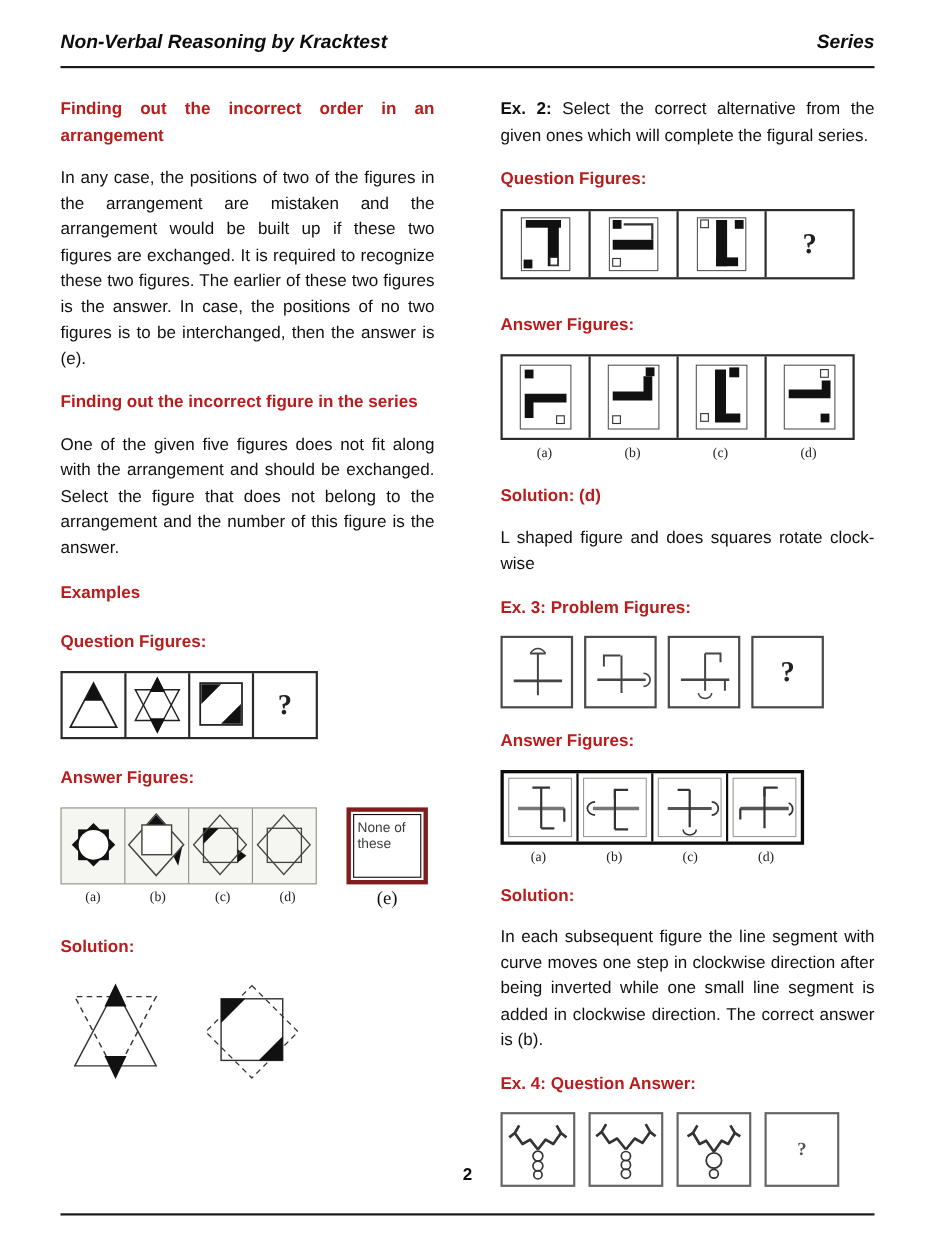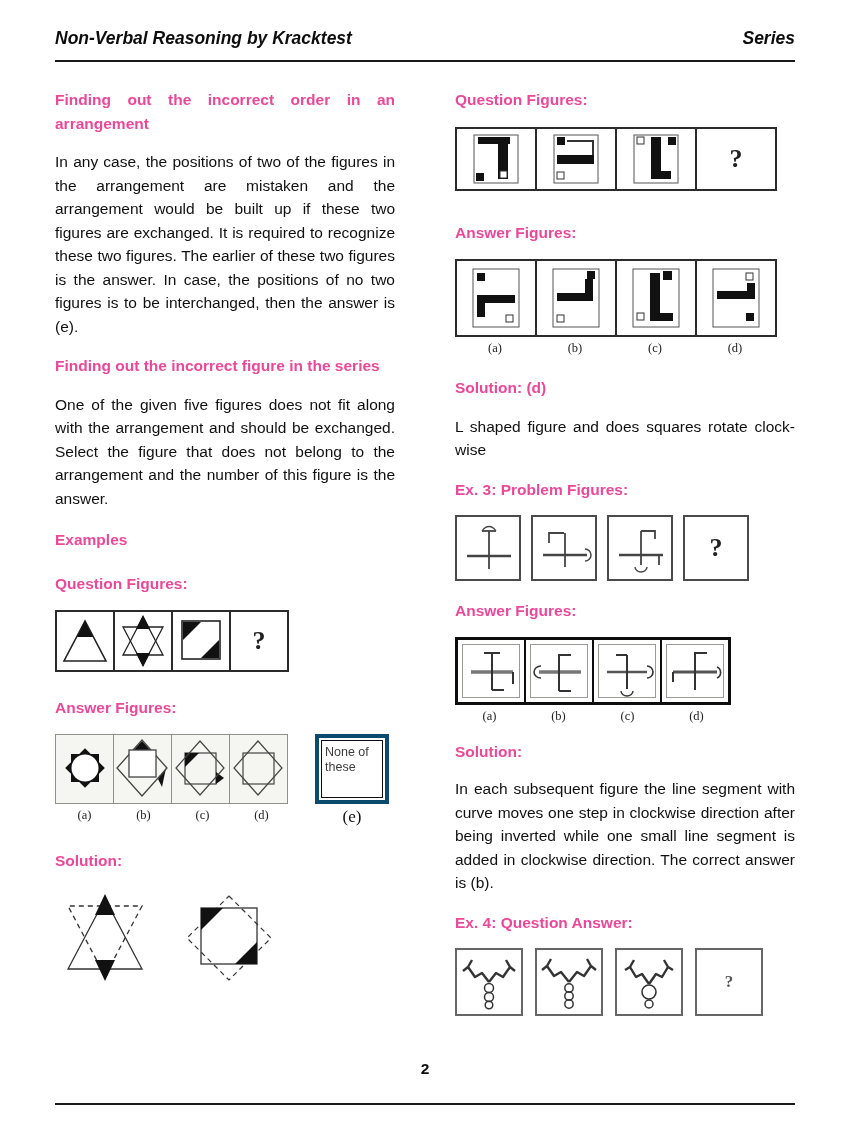--- a/index.html
+++ b/index.html
@@ -4,21 +4,21 @@
 <style>
   html,body{margin:0;padding:0;background:#fff;}
   body{width:851px;height:1134px;font-family:"Liberation Sans",sans-serif;color:#111;overflow:hidden;}
   .page{position:relative;width:851px;height:1134px;background:#fff;}
   .header{position:absolute;left:55px;width:740px;top:28px;display:flex;justify-content:space-between;align-items:baseline;font-style:italic;font-weight:bold;font-size:17.5px;color:#0d0d0d;gap:40px;}
   .header-rule{position:absolute;left:55px;width:740px;top:60px;border-top:2px solid #1a1a1a;}
   .footer-rule{position:absolute;left:55px;width:740px;top:1103px;border-top:2px solid #1a1a1a;}
   .columns{position:absolute;top:88px;left:55px;width:740px;display:flex;gap:60px;}
   .col{width:340px;}
   .body{font-size:15.5px;line-height:23.5px;text-align:justify;margin:0 0 16px 0;color:#101010;}
-  h3{font-size:15.5px;line-height:23.5px;font-weight:bold;text-align:justify;margin:0 0 15px 0;color:#ec4899;}
+  h3{font-size:15.5px;line-height:23.5px;font-weight:bold;text-align:justify;margin:0 0 15px 0;color:#b91c1c;}
   .sub{margin:16px 0 14px 0;}
   .underline{display:inline-block;margin-bottom:20px;}
   .bld{font-weight:bold;}
   
   .strip{display:flex;width:fit-content;border:2px solid #2b2b2b;background:#fff;}
   .strip .cell{display:flex;align-items:center;justify-content:center;border-right:2px solid #2b2b2b;}
   .strip .cell:last-child{border-right:none;}
   .q1cell{width:56px;height:58px;}
   .q2cell{width:78px;height:60px;}
   .a2cell{width:78px;height:74px;}
@@ -29,21 +29,21 @@
   
   .ans1wrap{display:flex;gap:24px;align-items:flex-start;margin-bottom:22px;}
   .ans1{display:flex;width:fit-content;border:1.5px solid #90908a;background:#f5f5f1;}
   .ans1 .cell{width:57px;height:68px;display:flex;align-items:center;justify-content:center;border-right:1.5px solid #90908a;}
   .ans1 .cell:last-child{border-right:none;}
   .labelrow{display:flex;margin-top:4px;}
   .labelrow span{display:block;text-align:center;font-family:"Liberation Serif",serif;font-size:12.5px;color:#222;}
   .lw59 span{width:59px;}
   .lw80 span{width:80px;}
   .lw69 span{width:69px;}
-  .nonebox{width:74px;height:70px;border:4px solid #0c4a6e;box-sizing:border-box;padding:2px;background:#fff;}
+  .nonebox{width:74px;height:70px;border:4px solid #7f1d1d;box-sizing:border-box;padding:2px;background:#fff;}
   .nonebox .inner{width:100%;height:100%;border:1.5px solid #0d0d0d;box-sizing:border-box;padding:4px 3px;font-size:12.5px;line-height:15px;color:#3d3d3d;}
   .label-e{text-align:center;font-family:"Liberation Serif",serif;font-size:17px;color:#111;margin-top:3px;}
   .solfigs{display:flex;gap:30px;align-items:flex-start;margin-top:6px;}
   
   .boxrow{display:flex;gap:10px;width:fit-content;}
   .pbox{width:62px;height:62px;border:2px solid #4a4a4a;display:flex;align-items:center;justify-content:center;background:#fff;}
   .ans3{display:flex;width:fit-content;border:3px solid #0d0d0d;background:#fff;}
   .ans3 .cell{width:66px;height:62px;border-right:2px solid #0d0d0d;display:flex;align-items:center;justify-content:center;}
   .ans3 .cell:last-child{border-right:none;}
   .ans3 .inbox{width:56px;height:52px;border:1px solid #9a9a94;display:flex;align-items:center;justify-content:center;}
@@ -163,20 +163,21 @@
         <svg width="88" height="88" viewBox="0 0 88 88" style="margin-top:8px">
           <rect x="16" y="14" width="56" height="56" fill="none" stroke="#333" stroke-width="1.3"></rect>
           <polygon points="44,2 86,44 44,86 2,44" fill="none" stroke="#333" stroke-width="1.2" stroke-dasharray="5,4"></polygon>
           <polygon points="16,14 38,14 16,36" fill="#111"></polygon>
           <polygon points="72,70 50,70 72,48" fill="#111"></polygon>
         </svg>
       </div>
     </div>
 
     <div class="col">
+      <p class="body"><b class="bld">Ex. 2:</b> <span>Select the correct alternative from the given ones which will complete the figural series.</span></p>
       <h3>Question Figures:</h3>
 
       <div class="strip" style="margin-bottom:30px">
         <div class="cell q2cell">
           <svg width="78" height="60" viewBox="0 0 78 60">
             <rect x="17" y="6" width="44" height="48" fill="none" stroke="#555" stroke-width="1"></rect>
             <rect x="21" y="8" width="32" height="7" fill="#111"></rect>
             <rect x="41" y="8" width="10" height="42" fill="#111"></rect>
             <rect x="43" y="42" width="7" height="7" fill="#fff" stroke="#333" stroke-width="1"></rect>
             <rect x="19" y="44" width="8" height="8" fill="#111"></rect>

